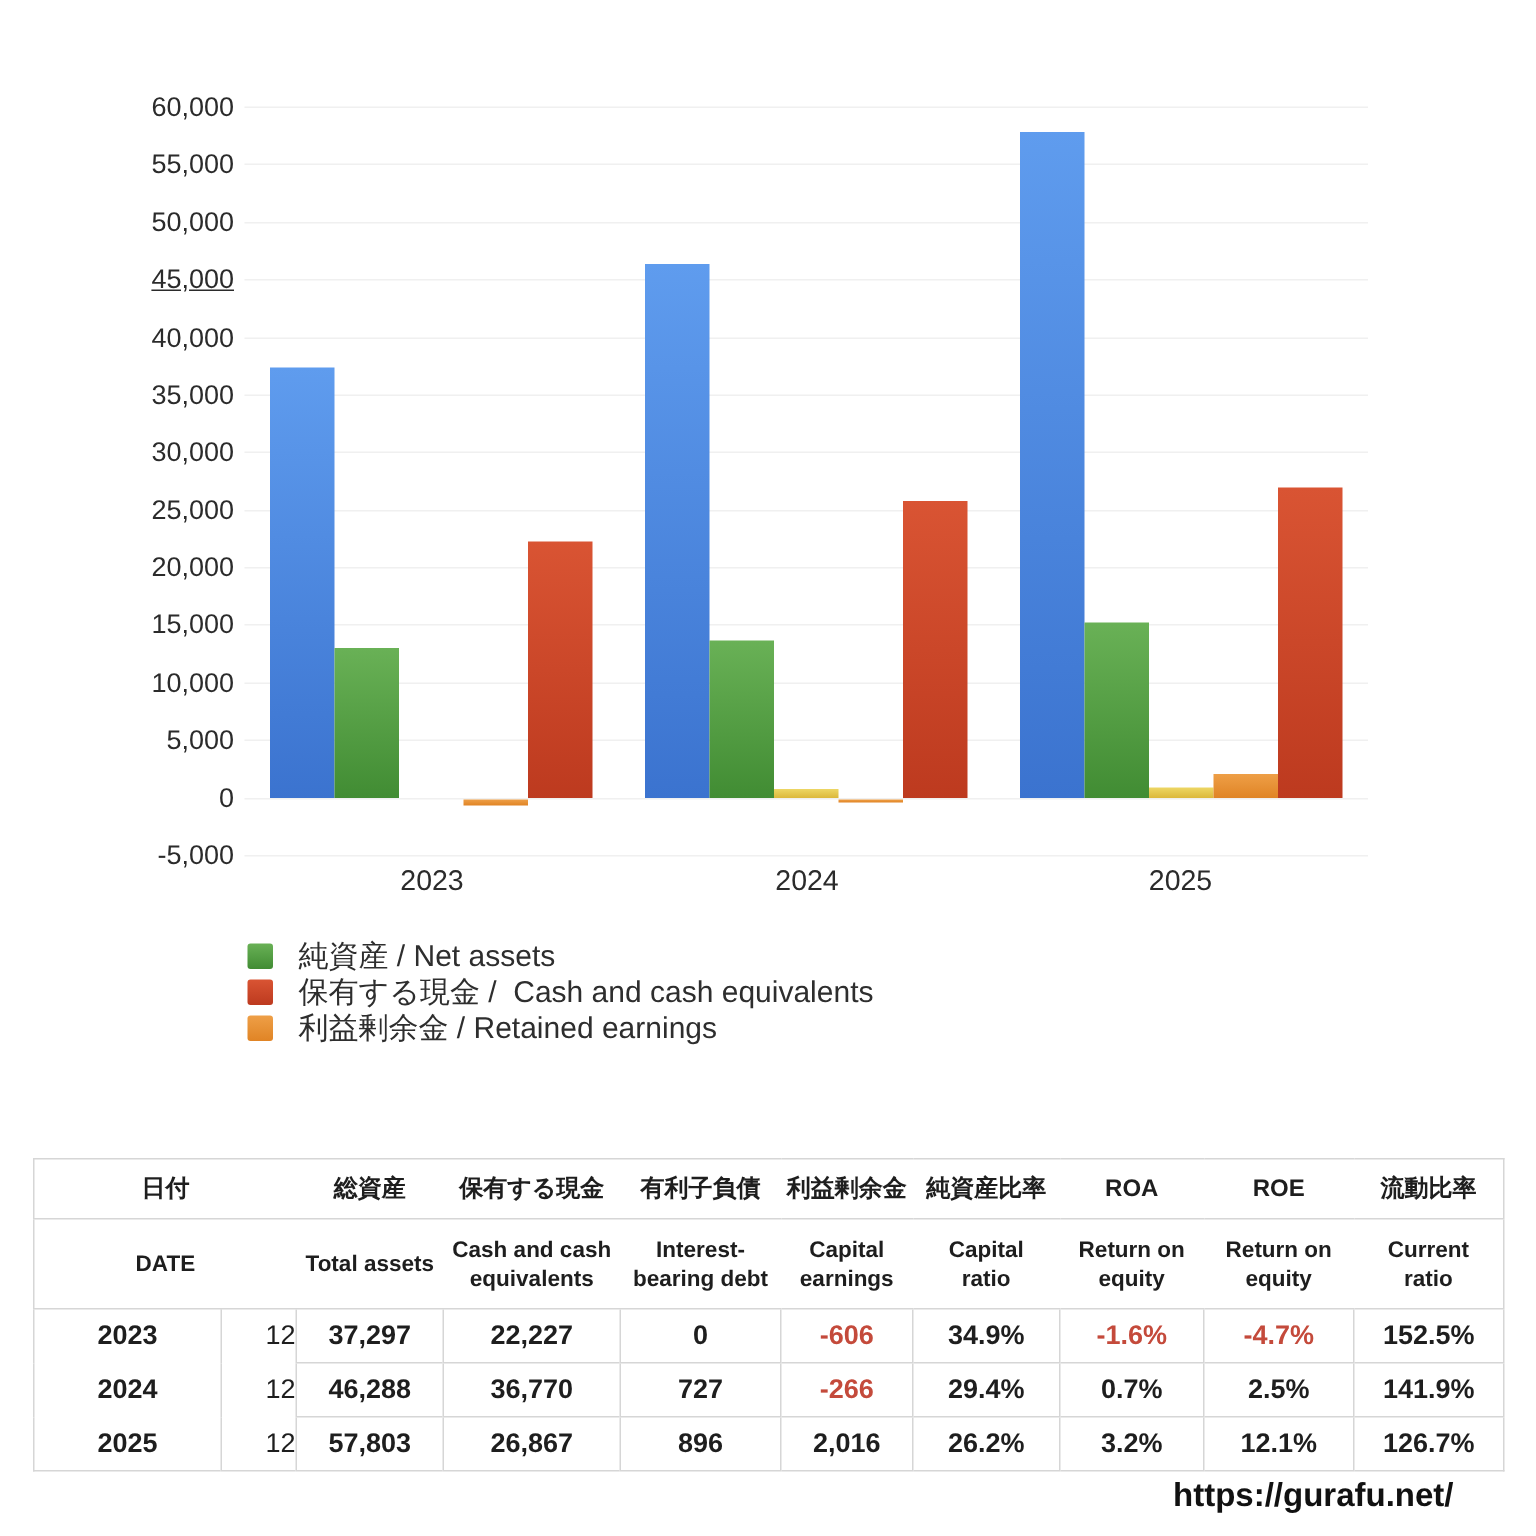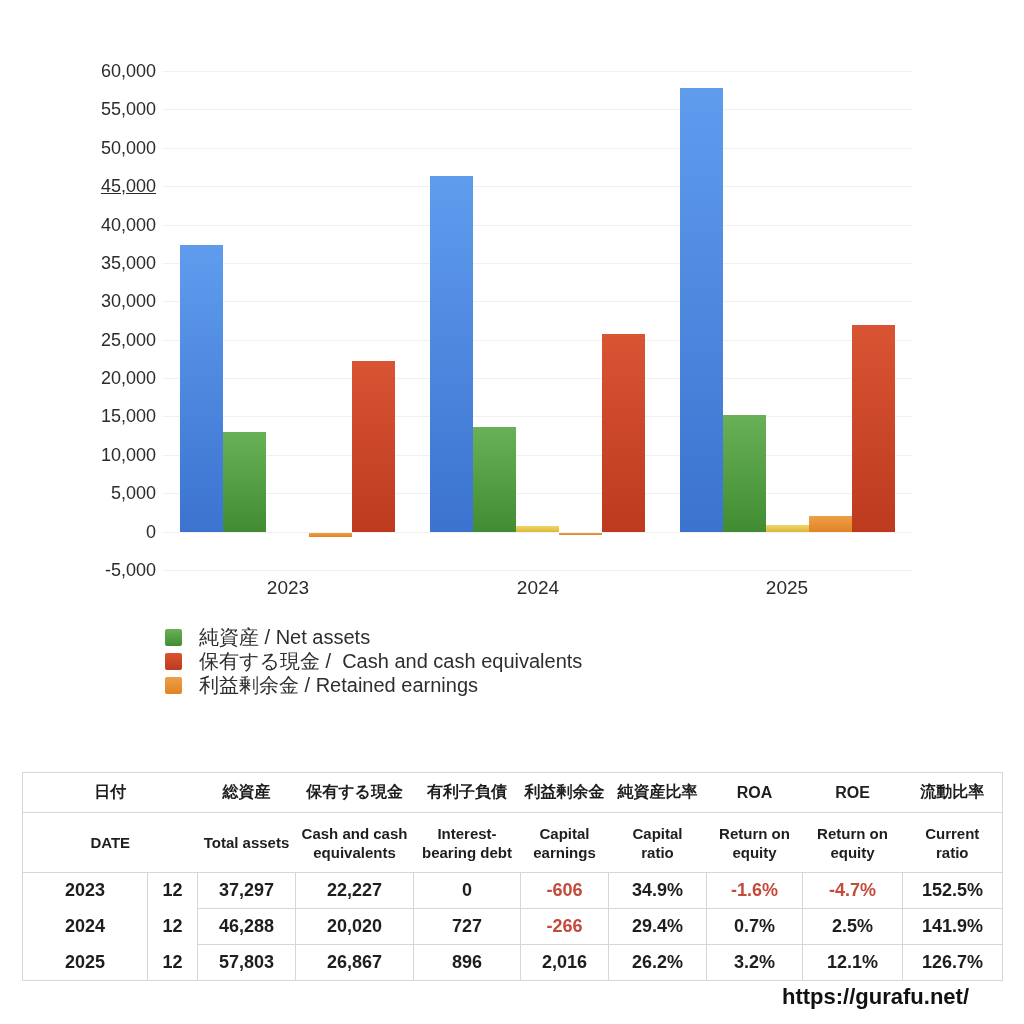--- a/index.html
+++ b/index.html
@@ -30,21 +30,21 @@
   
   .fin-table{position:absolute;left:22px;top:772px;}
   table{border-collapse:collapse;table-layout:fixed;width:980px;border:1px solid var(--border);}
   th,td{text-align:center;vertical-align:middle;font-weight:bold;overflow:hidden;}
   tr.h-jp th{height:40px;font-size:16px;font-weight:bold;border-bottom:1px solid var(--border);}
   tr.h-en th{height:60px;font-size:15px;font-weight:bold;border-bottom:1px solid var(--border);line-height:19px;padding:0 6px;}
   tr.data td{height:36px;font-size:18px;border-left:1px solid var(--border);}
   tr.data td:first-child{border-left:none;}
   tr.data + tr.data td.v{border-top:1px solid var(--border);}
   td.year{font-size:23px;font-weight:bold;}
-  td.month{font-size:21px;font-weight:bold;}
+  td.month{font-size:21px;font-weight:normal;text-align:right;}
   .neg{color:var(--neg);}
 
   
   .site-url{position:absolute;right:55px;top:984px;font-size:22px;font-weight:bold;color:#111;}
 </style>
 </head>
 <body>
 
 <div class="stage">
 
@@ -157,21 +157,21 @@
         <td class="v neg">-606</td>
         <td class="v">34.9%</td>
         <td class="v neg">-1.6%</td>
         <td class="v neg">-4.7%</td>
         <td class="v">152.5%</td>
       </tr>
       <tr class="data">
         <td class="year">2024</td>
         <td class="month">12</td>
         <td class="v">46,288</td>
-        <td class="v">20,020</td>
+        <td class="v">36,770</td>
         <td class="v">727</td>
         <td class="v neg">-266</td>
         <td class="v">29.4%</td>
         <td class="v">0.7%</td>
         <td class="v">2.5%</td>
         <td class="v">141.9%</td>
       </tr>
       <tr class="data">
         <td class="year">2025</td>
         <td class="month">12</td>

